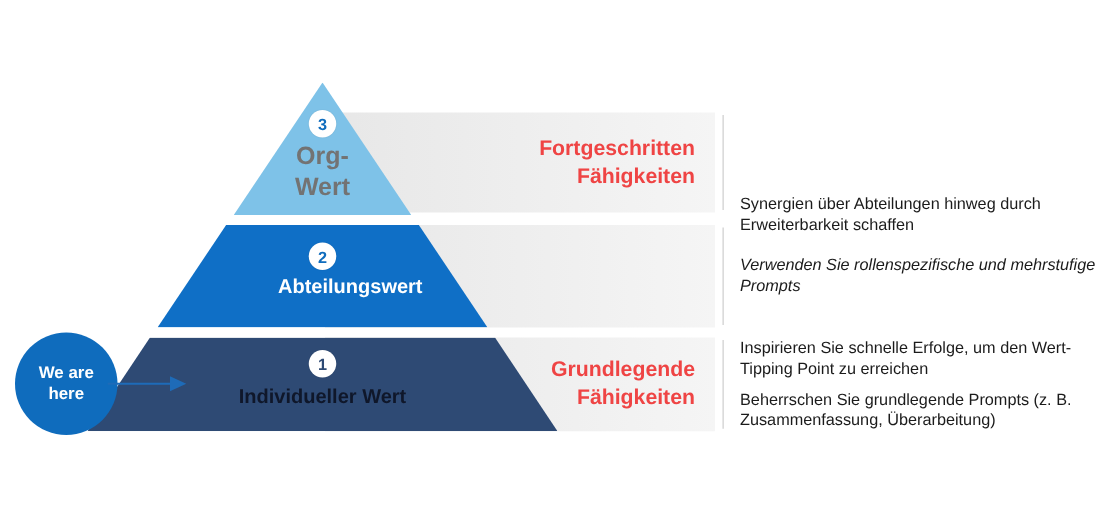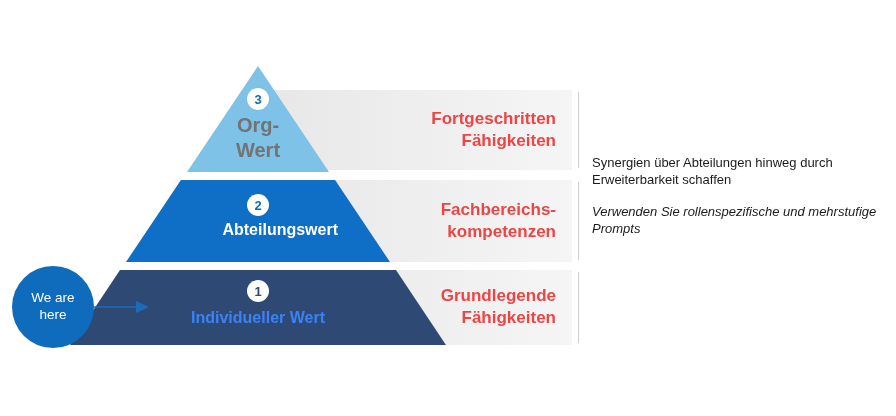--- a/index.html
+++ b/index.html
@@ -28,21 +28,21 @@
   .tc-1{top:194px;}
   .tc-2{top:280px;}
   .num-circle{display:inline-flex;width:22px;height:22px;border-radius:50%;background:#ffffff;
     align-items:center;justify-content:center;font-weight:bold;font-size:13px;box-shadow:0 0 1px rgba(0,0,0,.15);}
   .tc-0 .num{color:#0F6CBD;}
   .tc-1 .num{color:#0F6CBD;}
   .tc-2 .num{color:#2E4A74;}
   .tier-label{white-space:pre-line;font-weight:bold;}
   .tc-0 .tier-label{margin-top:3px;font-size:20px;line-height:1.25;color:#737373;}
   .tc-1 .tier-label{margin-top:5px;font-size:16px;color:#ffffff;text-align:right;}
-  .tc-2 .tier-label{margin-top:7px;font-size:16px;color:#3b82f6;}
+  .tc-2 .tier-label{margin-top:7px;font-size:16px;color:#0f172a;}
 
   
   .heading{position:absolute;right:340px;width:230px;text-align:right;font-weight:bold;
     color:#ef4444;font-size:17px;line-height:1.3;white-space:pre-line;z-index:3;}
   .heading-0{top:108px;}
   .heading-1{top:199px;}
   .heading-2{top:285px;}
 
   
   .divider{position:absolute;left:578px;width:1px;background:#cfcfcf;z-index:1;}
@@ -54,21 +54,21 @@
   .desc{position:absolute;left:592px;width:294px;display:flex;flex-direction:column;
     justify-content:center;z-index:1;}
   .desc-0{top:96px;height:80px;margin-top:36px;}
   .desc-1{top:180px;height:82px;font-style:italic;}
   .desc-2{top:270px;height:75px;}
   .desc p{margin:4px 0;font-size:13px;line-height:1.3;color:#1b1b1b;}
 
   
   .pointer-circle{position:absolute;left:12px;top:266px;width:82px;height:82px;border-radius:50%;
     background:#0F6CBD;display:flex;align-items:center;justify-content:center;z-index:4;}
-  .pointer-circle span{color:#ffffff;font-weight:normal;font-size:13.5px;line-height:1.25;
+  .pointer-circle span{color:#ffffff;font-weight:bold;font-size:13.5px;line-height:1.25;
     text-align:center;white-space:pre-line;}
   .pointer-arrow{position:absolute;left:86px;top:297px;z-index:4;}
 </style>
 </head>
 <body>
 
 <div class="canvas">
 
   <div class="band band-0"></div>
   <div class="band band-1"></div>
@@ -93,34 +93,36 @@
   </div>
   <div class="tc tc-2">
     <div class="num-circle">
       <span class="num">1</span>
     </div>
     <div class="tier-label">Individueller Wert</div>
   </div>
 
   <div class="heading heading-0">Fortgeschritten
 Fähigkeiten</div>
-  <div class="heading heading-1">Fachbereichs-
-kompetenzen</div>
   <div class="heading heading-2">Grundlegende
 Fähigkeiten</div>
 
   <div class="divider divider-0"></div>
   <div class="divider divider-1"></div>
   <div class="divider divider-2"></div>
 
   <div class="desc desc-0">
     <p>Synergien über Abteilungen hinweg durch Erweiterbarkeit schaffen</p>
   </div>
   <div class="desc desc-1">
     <p>Verwenden Sie rollenspezifische und mehrstufige Prompts</p>
+  </div>
+  <div class="desc desc-2">
+    <p>Inspirieren Sie schnelle Erfolge, um den Wert-Tipping Point zu erreichen</p>
+    <p>Beherrschen Sie grundlegende Prompts (z. B. Zusammenfassung, Überarbeitung)</p>
   </div>
 
   <div class="pointer-circle">
     <span>We are
 here</span>
   </div>
   <svg class="pointer-arrow" width="64" height="20" viewBox="0 0 64 20">
     <line x1="0" y1="10" x2="50" y2="10" stroke="#1E6BB8" stroke-width="1.6"></line>
     <polygon points="50,4 63,10 50,16" fill="#1E6BB8"></polygon>
   </svg>

